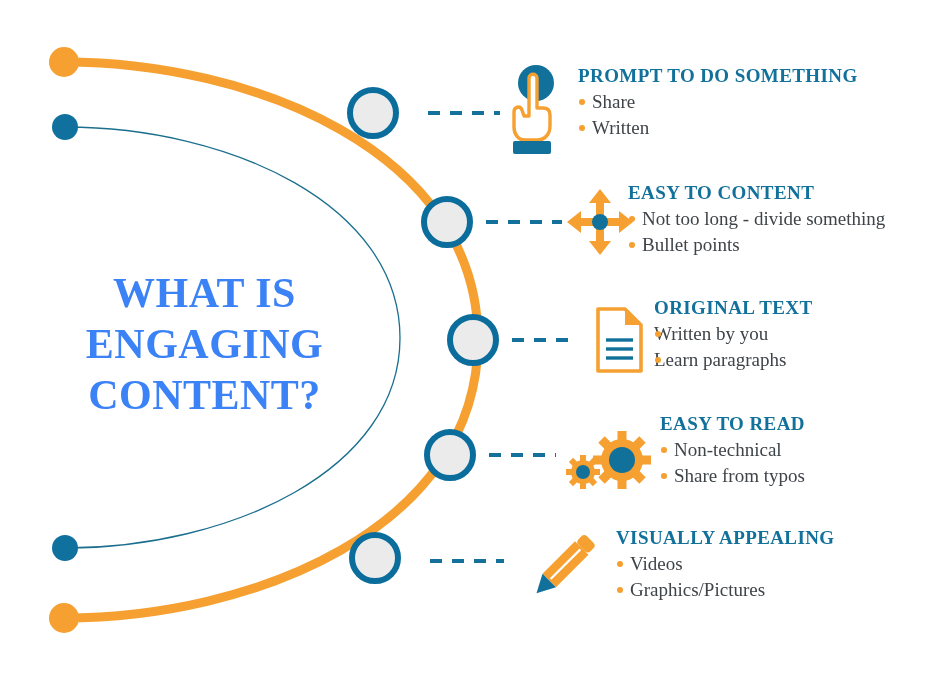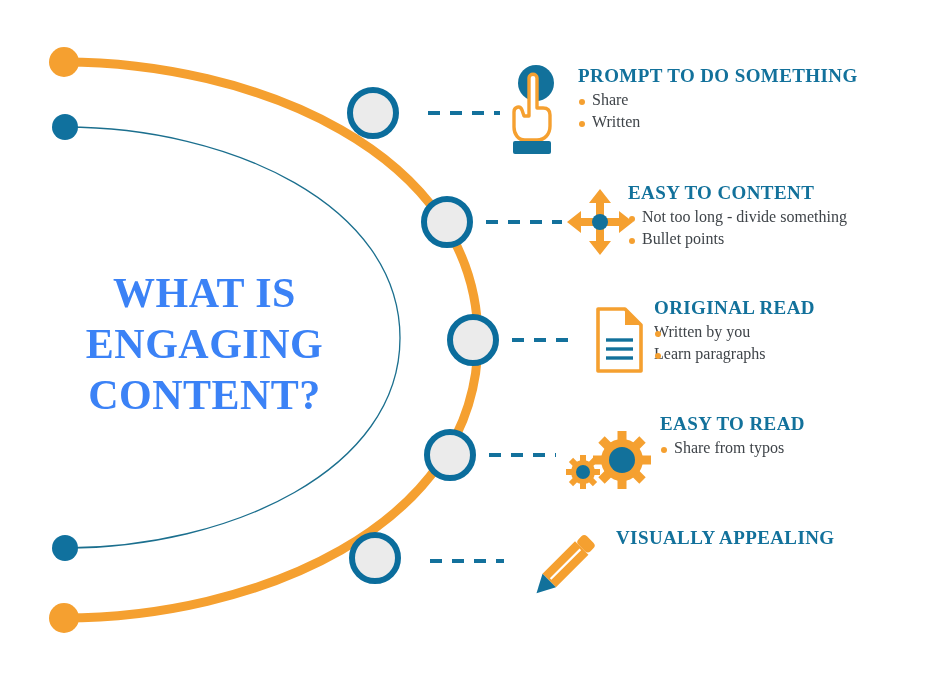--- a/index.html
+++ b/index.html
@@ -53,21 +53,21 @@
     line-height: 1.1;
   }
   .bullets {
     margin: 2px 0 0 0;
     padding: 0;
     list-style: none;
   }
   .bullets li {
     color: #3f4449;
     font-family: "Liberation Serif", serif;
-    font-size: 16px;
+    font-size: 19px;
     line-height: 1.36;
     white-space: nowrap;
     position: relative;
     padding-left: 14px;
   }
   .bullets li::before {
     content: "";
     position: absolute;
     left: 1px;
     top: 10px;
@@ -168,21 +168,21 @@
       <path d="M3 3 L30 3 L46 19 L46 65 L3 65 Z" fill="#ffffff" stroke="#f5a030" stroke-width="3.6" stroke-linejoin="round"></path>
       <path d="M30 3 L30 19 L46 19 Z" fill="#f5a030"></path>
       <g stroke="#12719b" stroke-width="3.4">
         <line x1="11" y1="34" x2="38" y2="34"></line>
         <line x1="11" y1="43" x2="38" y2="43"></line>
         <line x1="11" y1="52" x2="38" y2="52"></line>
       </g>
     </svg>
   </div>
   <div class="item txt-right" style="left:586px; top:298px; width:270px; text-align:left;">
-    <div class="item-heading" style="margin-left:68px;">ORIGINAL READ</div>
+    <div class="item-heading" style="margin-left:68px;">ORIGINAL TEXT</div>
     <ul class="bullets" style="margin-left:68px;">
       <li>Written by you</li>
       <li>Learn paragraphs</li>
     </ul>
   </div>
 
   <div class="icon-box" style="left:566px; top:428px;">
     <svg width="92" height="62" viewBox="0 0 92 62">
 
       <g transform="translate(56,32)">
@@ -216,31 +216,36 @@
             <rect x="10" y="-3" width="7" height="6" transform="rotate(45)"></rect>
           </g>
         </g>
         <circle cx="0" cy="0" r="7" fill="#12719b"></circle>
       </g>
     </svg>
   </div>
   <div class="item" style="left:660px; top:414px;">
     <div class="item-heading">EASY TO READ</div>
     <ul class="bullets">
+      <li>Non-technical</li>
       <li>Share from typos</li>
     </ul>
   </div>
 
   <div class="icon-box" style="left:521px; top:524px;">
     <svg width="84" height="84" viewBox="0 0 84 84">
       <g transform="rotate(45 42 42)">
         <rect x="34" y="4" width="17" height="12" rx="4" fill="#f5a030"></rect>
         <rect x="33" y="16" width="19" height="46" fill="#f5a030"></rect>
         <line x1="42.5" y1="18" x2="42.5" y2="60" stroke="#ffffff" stroke-width="2.2"></line>
         <path d="M33 62 L52 62 L42.5 80 Z" fill="#12719b"></path>
       </g>
     </svg>
   </div>
   <div class="item" style="left:616px; top:528px;">
     <div class="item-heading">VISUALLY APPEALING</div>
+    <ul class="bullets">
+      <li>Videos</li>
+      <li>Graphics/Pictures</li>
+    </ul>
   </div>
 
 </div>
 
 </body></html>

